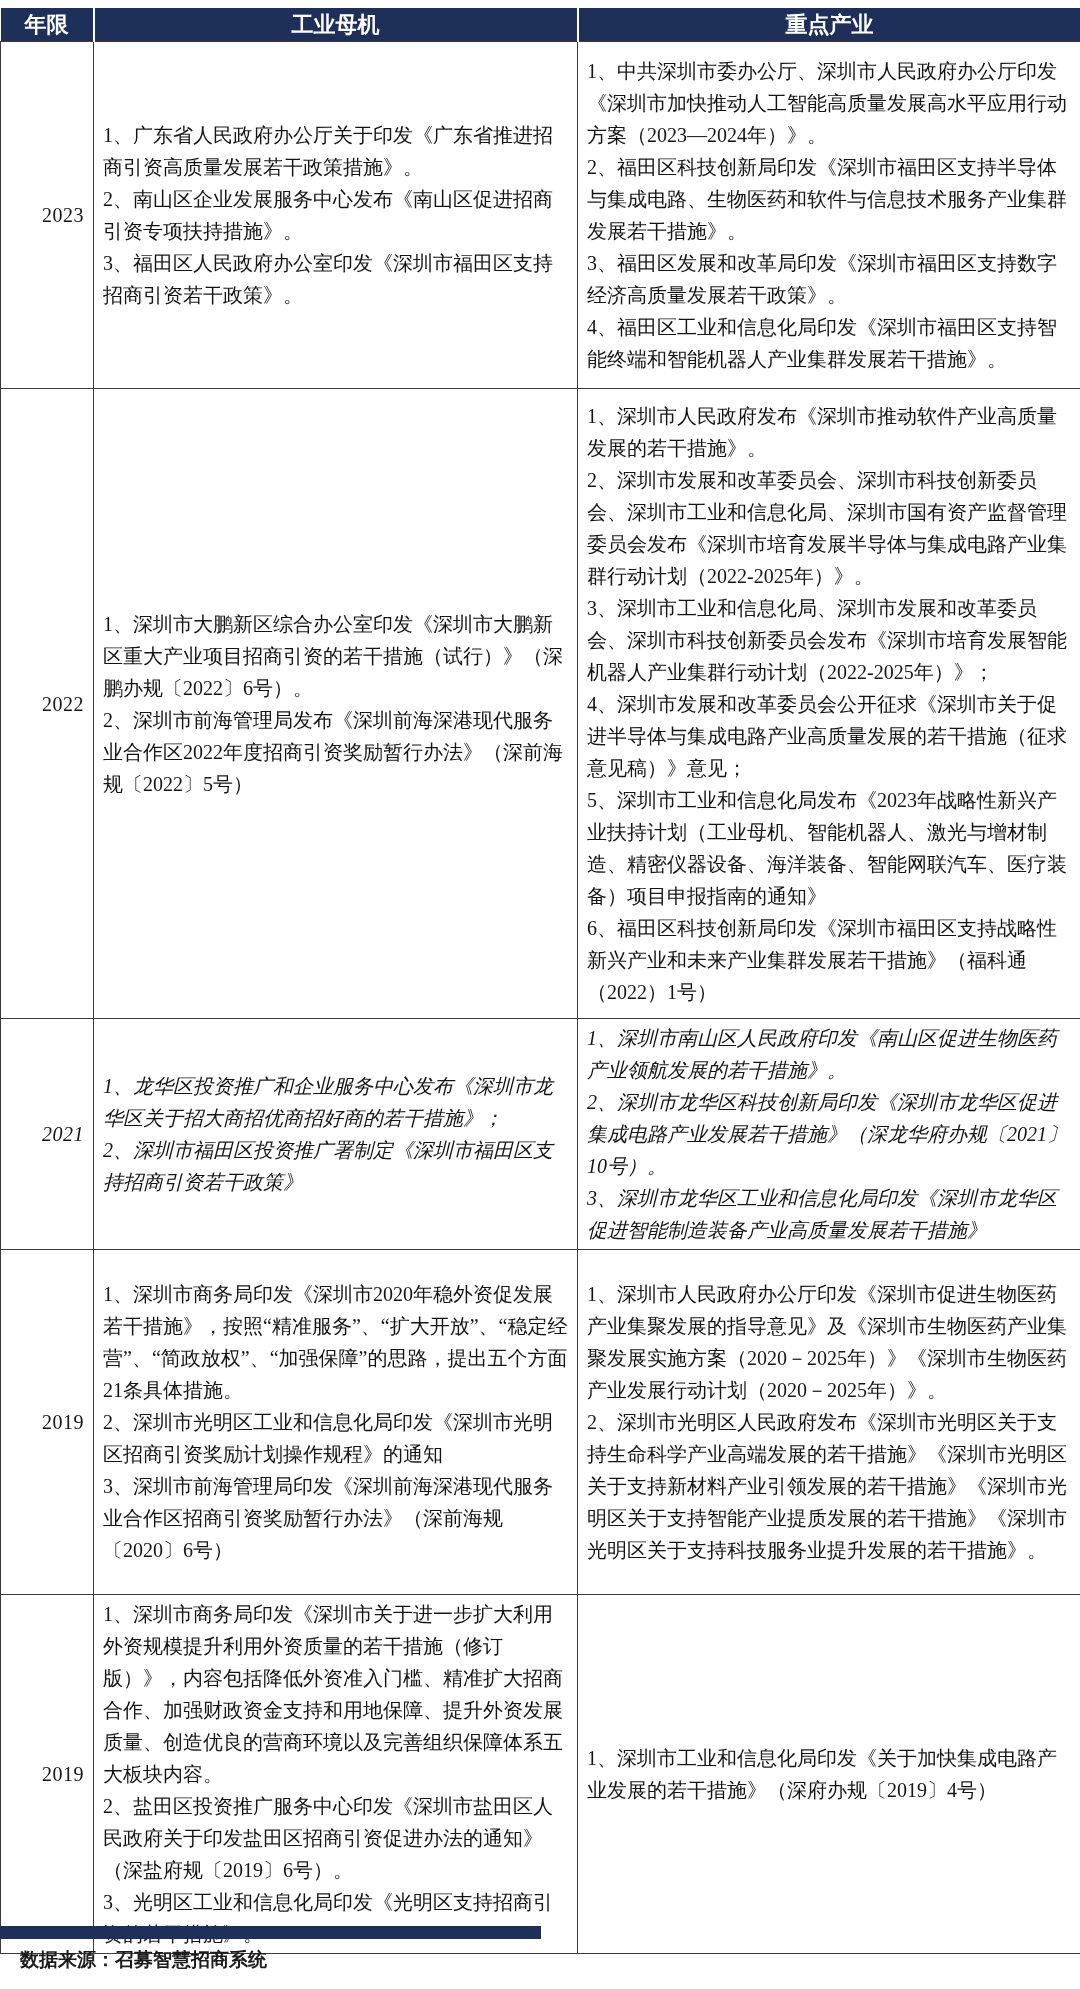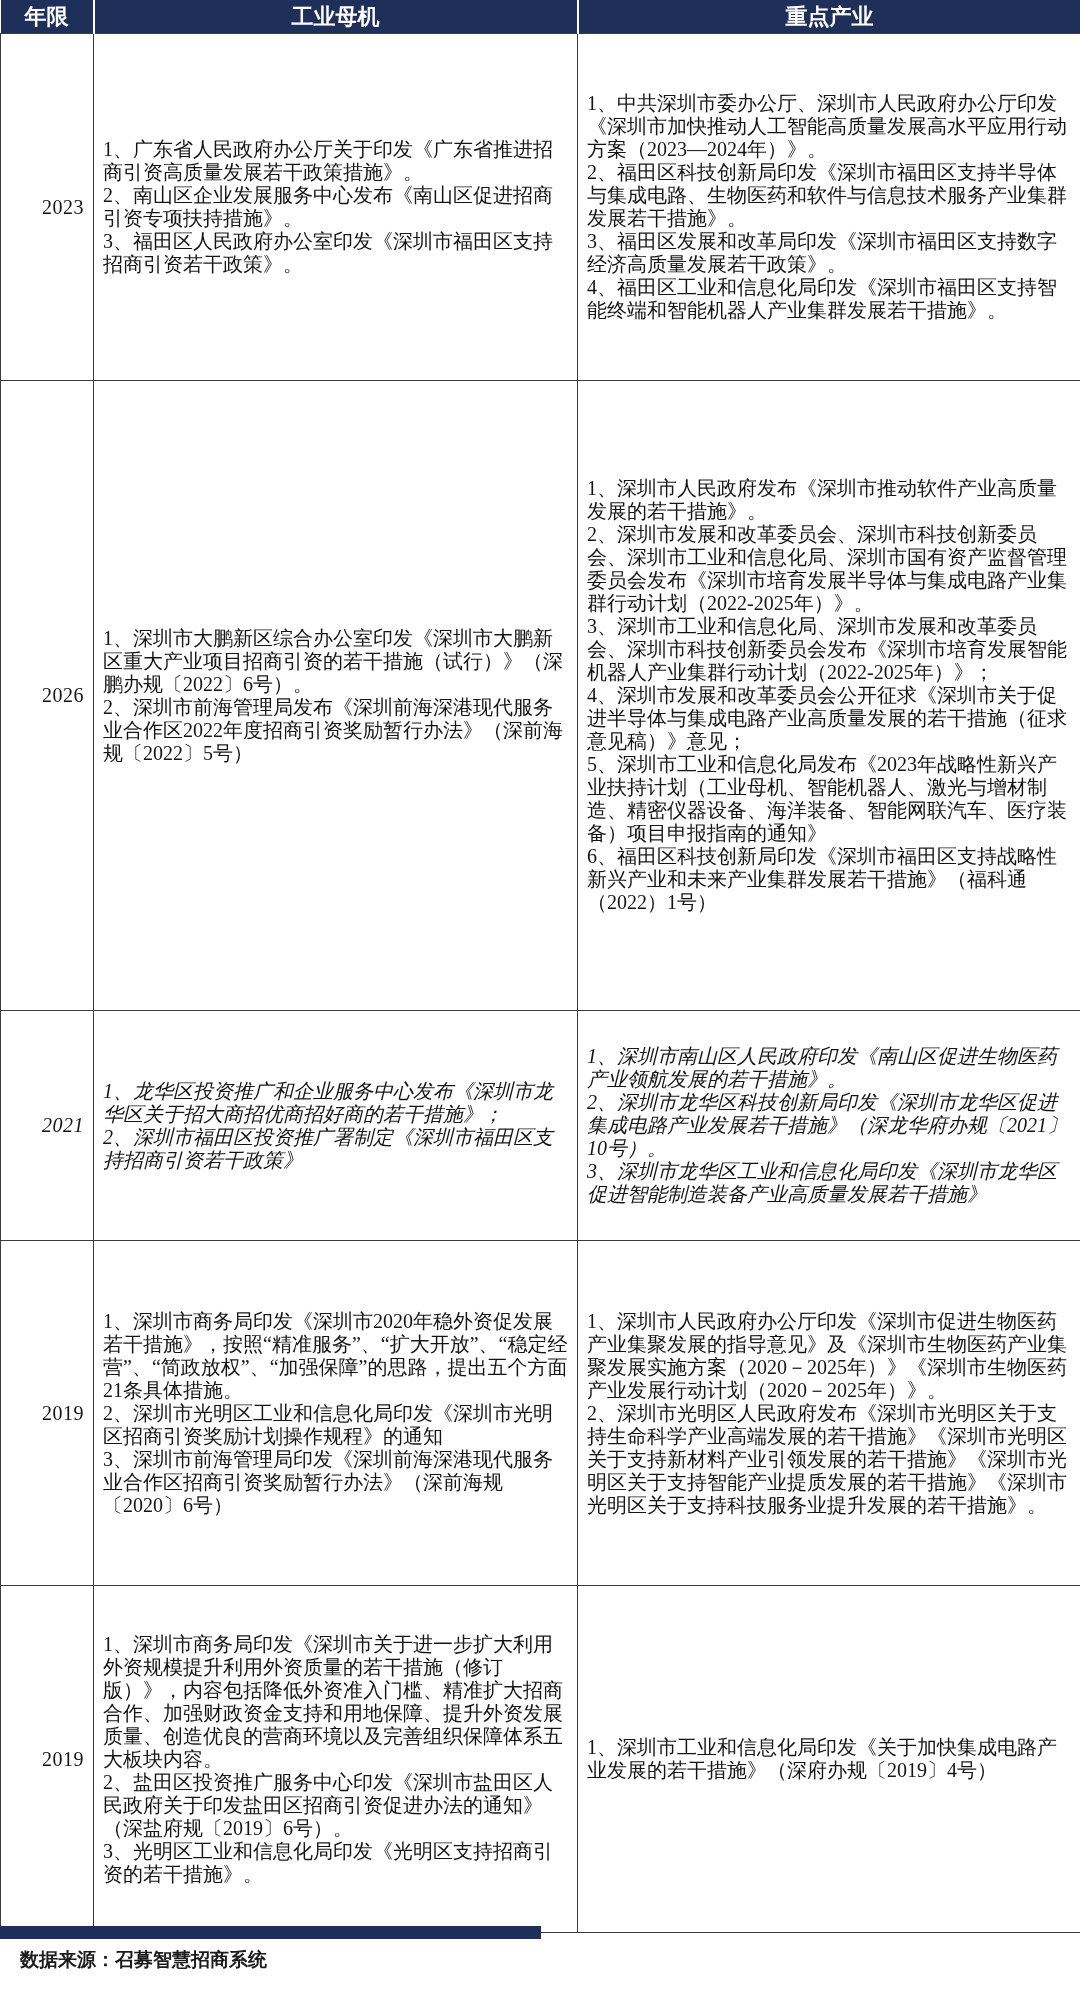--- a/index.html
+++ b/index.html
@@ -9,21 +9,21 @@
   html,body{margin:0;padding:0;}
   body{
     width:1080px;height:1989px;
     background:#ffffff;
     font-family:"Liberation Serif","DejaVu Serif",serif;
     color:#141414;
     position:relative;
     overflow:hidden;
   }
   table.policy-table{
-    position:absolute;left:0;top:0;
+    position:absolute;left:0;top:8px;
     width:1080px;
     border-collapse:collapse;
     table-layout:fixed;
   }
   col.c-year{width:93px;}
   col.c-invest{width:484px;}
   col.c-industry{width:503px;}
   table.policy-table th{
     background:var(--header-bg);
     color:#ffffff;
@@ -33,21 +33,21 @@
     text-align:center;
     border-bottom:1px solid var(--border-color);
     border-left:2px solid #ffffff;
     padding:0;
   }
   table.policy-table th:first-child{border-left:none;}
   table.policy-table td{
     border:1px solid var(--border-color);
     vertical-align:middle;
     font-size:20px;
-    line-height:23px;
+    line-height:32px;
     padding:3px 9px;
     box-sizing:border-box;
   }
   td.year-cell{
     text-align:right;
     font-size:20px;
     letter-spacing:0.5px;
   }
   td.content-cell{
     white-space:pre-line;
@@ -94,21 +94,21 @@
       <td class="year-cell">2023</td>
       <td class="content-cell">1、广东省人民政府办公厅关于印发《广东省推进招商引资高质量发展若干政策措施》。
 2、南山区企业发展服务中心发布《南山区促进招商引资专项扶持措施》。
 3、福田区人民政府办公室印发《深圳市福田区支持招商引资若干政策》。</td>
       <td class="content-cell">1、中共深圳市委办公厅、深圳市人民政府办公厅印发《深圳市加快推动人工智能高质量发展高水平应用行动方案（2023—2024年）》。
 2、福田区科技创新局印发《深圳市福田区支持半导体与集成电路、生物医药和软件与信息技术服务产业集群发展若干措施》。
 3、福田区发展和改革局印发《深圳市福田区支持数字经济高质量发展若干政策》。
 4、福田区工业和信息化局印发《深圳市福田区支持智能终端和智能机器人产业集群发展若干措施》。</td>
     </tr>
     <tr class="r-2022">
-      <td class="year-cell">2026</td>
+      <td class="year-cell">2022</td>
       <td class="content-cell">1、深圳市大鹏新区综合办公室印发《深圳市大鹏新区重大产业项目招商引资的若干措施（试行）》（深鹏办规〔2022〕6号）。
 2、深圳市前海管理局发布《深圳前海深港现代服务业合作区2022年度招商引资奖励暂行办法》（深前海规〔2022〕5号）</td>
       <td class="content-cell">1、深圳市人民政府发布《深圳市推动软件产业高质量发展的若干措施》。
 2、深圳市发展和改革委员会、深圳市科技创新委员会、深圳市工业和信息化局、深圳市国有资产监督管理委员会发布《深圳市培育发展半导体与集成电路产业集群行动计划（2022-2025年）》。
 3、深圳市工业和信息化局、深圳市发展和改革委员会、深圳市科技创新委员会发布《深圳市培育发展智能机器人产业集群行动计划（2022-2025年）》；
 4、深圳市发展和改革委员会公开征求《深圳市关于促进半导体与集成电路产业高质量发展的若干措施（征求意见稿）》意见；
 5、深圳市工业和信息化局发布《2023年战略性新兴产业扶持计划（工业母机、智能机器人、激光与增材制造、精密仪器设备、海洋装备、智能网联汽车、医疗装备）项目申报指南的通知》
 6、福田区科技创新局印发《深圳市福田区支持战略性新兴产业和未来产业集群发展若干措施》（福科通（2022）1号）</td>
     </tr>
     <tr class="r-2021">

